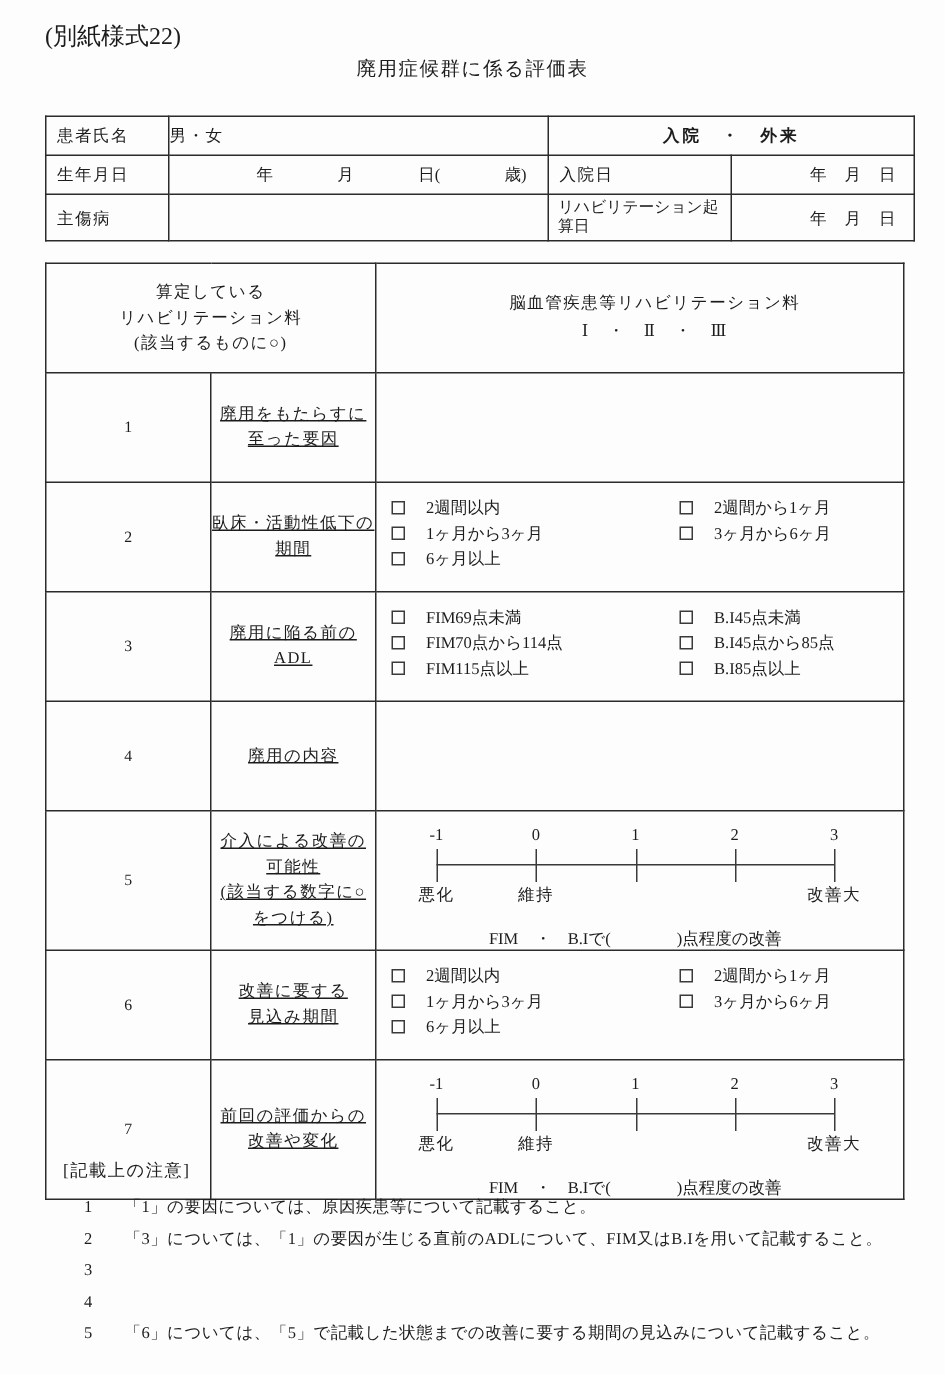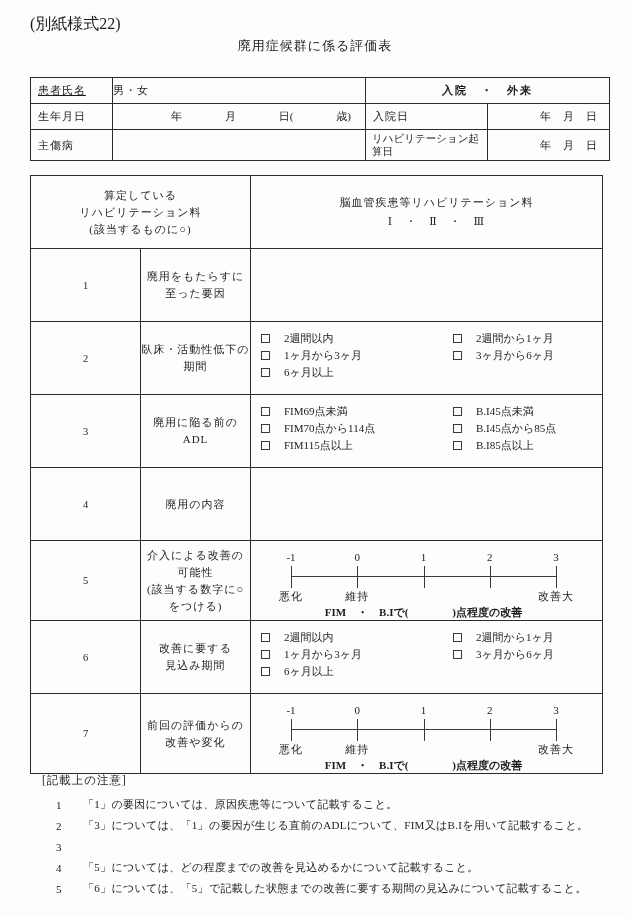--- a/index.html
+++ b/index.html
@@ -25,21 +25,21 @@
   .date-flex { display: flex; justify-content: space-between; padding: 0 14px 0 58px; }
   .date-flex2 { display: flex; justify-content: space-between; padding: 0 12px 0 52px; }
   .rehab-label { padding: 1px 4px 1px 6px !important; line-height: 13px; font-size: 10.5px; }
 
   
   .main-table { position: absolute; left: 30px; top: 175px; width: 572px; }
   .main-table td { height: 73px; }
   .hdr-left { text-align: center; line-height: 17px; letter-spacing: 1px; }
   .hdr-right { text-align: center; line-height: 19px; letter-spacing: 1px; }
   .num-cell { width: 18px; text-align: center; font-size: 10.5px; }
-  .label-cell { width: 202px; text-align: center; line-height: 17px; letter-spacing: 1px; }
+  .label-cell { width: 202px; text-align: center; line-height: 17px; letter-spacing: 1px; text-decoration: underline; }
   .content-cell { vertical-align: top; padding: 8px 4px 0 10px; }
   .content-empty { vertical-align: top; }
 
   
   .checks { display: flex; }
   .checks .ccol1 { width: 192px; }
   .check-item { display: flex; align-items: center; height: 17px; }
   .cbox {
     display: inline-block; width: 9px; height: 9px;
     border: 1px solid #3a3a3a; margin-right: 14px; flex: 0 0 auto;
@@ -48,40 +48,40 @@
 
   
   .scale { width: 265px; margin: 2px 0 0 30px; position: relative; }
   .s-nums { position: relative; height: 14px; }
   .s-nums span { position: absolute; transform: translateX(-50%); font-size: 11px; }
   .s-track { position: relative; height: 24px; }
   .s-line { position: absolute; left: 0; right: 0; top: 11px; border-top: 1px solid #3a3a3a; }
   .s-tick { position: absolute; top: 1px; bottom: 1px; width: 1px; background: #3a3a3a; }
   .s-labels { position: relative; height: 15px; }
   .s-labels span { position: absolute; transform: translateX(-50%); white-space: nowrap; letter-spacing: 1px; }
-  .s-fim { text-align: center; white-space: pre; margin-top: 1px; font-weight: bold; }
+  .s-fim { text-align: center; white-space: pre; margin-top: 14px; }
   .p0 { left: 0%; } .p25 { left: 25%; } .p50 { left: 50%; } .p75 { left: 75%; } .p100 { left: 100%; }
 
   
   .notes { position: absolute; left: 30px; top: 773px; width: 578px; margin-left: 12px; }
   .notes-title { font-size: 11.5px; letter-spacing: 1px; height: 21px; }
   .note-item { display: flex; height: 21px; align-items: center; }
   .note-num { width: 14px; margin-left: 14px; flex: 0 0 auto; }
   .note-text { margin-left: 13px; letter-spacing: 0.3px; white-space: nowrap; }
 </style>
 </head>
 <body>
 
 <div class="form-code">(別紙様式22)</div>
 <div class="page-title">廃用症候群に係る評価表</div>
 
 <table class="patient-table">
   <tbody>
       <tr>
-    <td style="width:82px; height:26px;text-decoration:underline;" class="pt-label">患者氏名</td>
+    <td style="width:82px; height:26px;" class="pt-label">患者氏名</td>
     <td style="width:253px;" class="sex-cell">男・女</td>
     <td style="width:244px;font-weight:bold;" colspan="2" class="pt-center">入院　・　外来</td>
   </tr>
   <tr>
     <td style="height:26px;" class="pt-label">生年月日</td>
     <td>
       <div class="date-flex">
         <span>年</span>
         <span>月</span>
         <span>日(</span>
@@ -320,19 +320,18 @@
   </div>
   <div class="note-item">
     <span class="note-num">2</span>
     <span class="note-text">「3」については、「1」の要因が生じる直前のADLについて、FIM又はB.Iを用いて記載すること。</span>
   </div>
   <div class="note-item">
     <span class="note-num">3</span>
   </div>
   <div class="note-item">
     <span class="note-num">4</span>
-    <span class="note-text">「5」については、どの程度までの改善を見込めるかについて記載すること。</span>
   </div>
   <div class="note-item">
     <span class="note-num">5</span>
     <span class="note-text">「6」については、「5」で記載した状態までの改善に要する期間の見込みについて記載すること。</span>
   </div>
 </div>
 
 </body></html>

